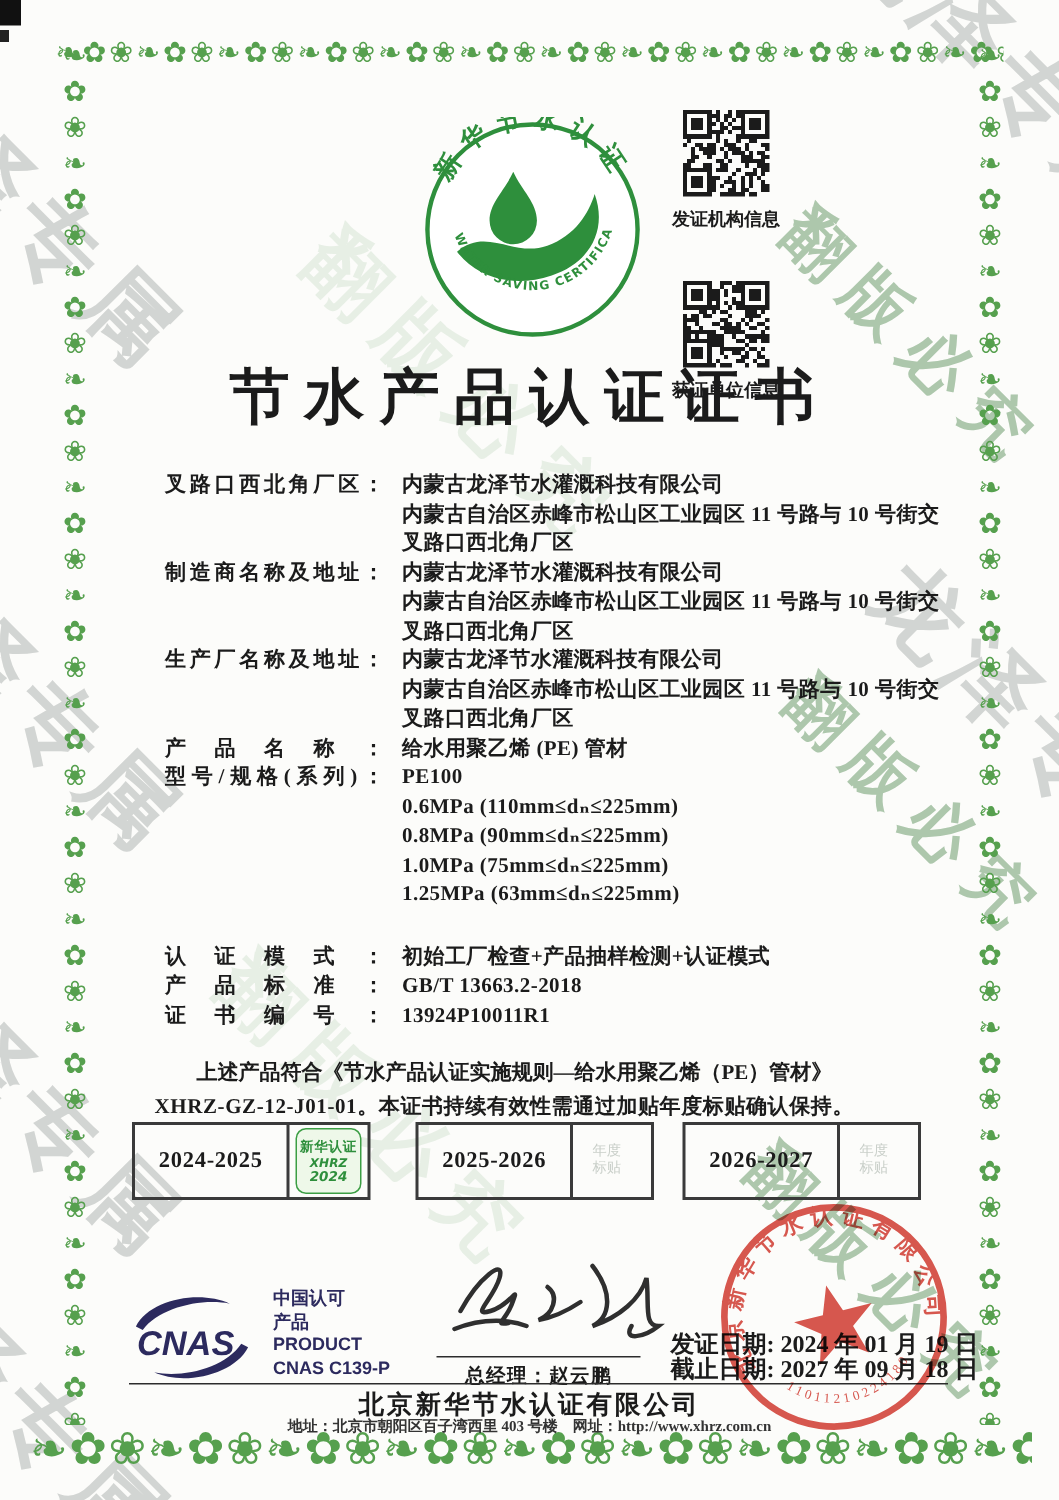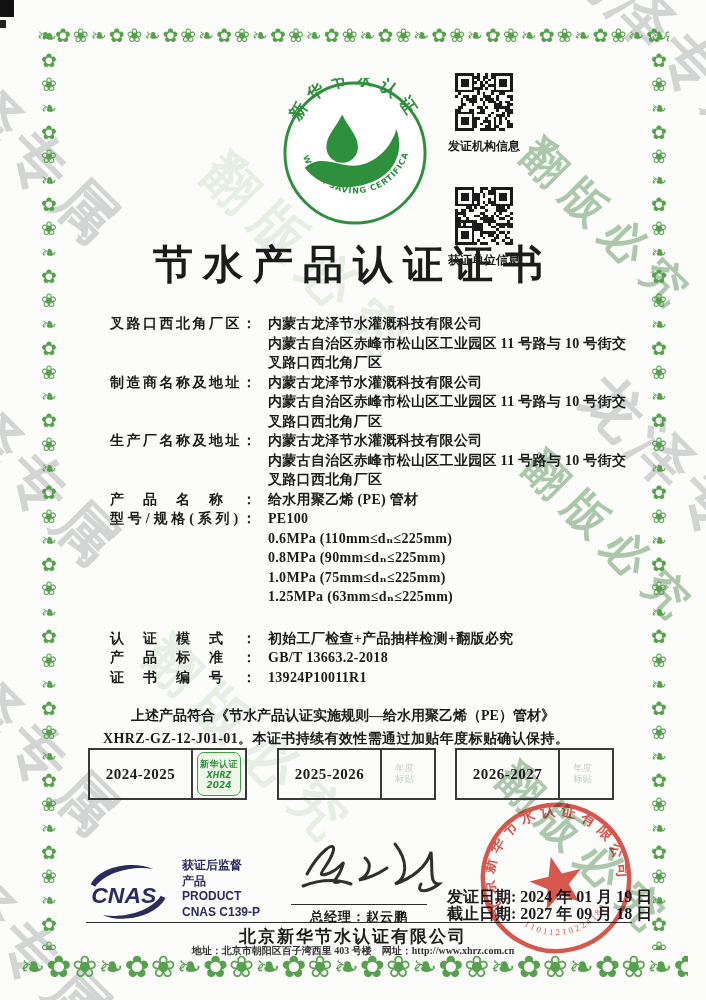--- a/index.html
+++ b/index.html
@@ -654,21 +654,21 @@
         <div class="vline">PE100</div>
         <div class="vline">0.6MPa (110mm≤dₙ≤225mm)</div>
         <div class="vline">0.8MPa (90mm≤dₙ≤225mm)</div>
         <div class="vline">1.0MPa (75mm≤dₙ≤225mm)</div>
         <div class="vline">1.25MPa (63mm≤dₙ≤225mm)</div>
       </div>
     </div>
     <div class="frow mt6">
       <div class="flabel">认证模式：</div>
       <div class="fvals">
-          <div class="vline">初始工厂检查+产品抽样检测+翻版必究</div>
+          <div class="vline">初始工厂检查+产品抽样检测+认证模式</div>
         </div>
     </div>
     <div class="frow">
       <div class="flabel">产品标准：</div>
       <div class="fvals">
           <div class="vline">GB/T 13663.2-2018</div>
         </div>
     </div>
     <div class="frow">
       <div class="flabel">证书编号：</div>
@@ -707,21 +707,21 @@
         </div>
     </div>
   </div>
 
   <svg class="cnas-svg" viewBox="0 0 110 80">
     <path d="M6,30 C18,6 62,-2 88,10 C62,5 26,14 12,33 Z" fill="#2c2a5e"></path>
     <path d="M104,48 C92,72 48,82 22,70 C48,75 84,66 98,45 Z" fill="#2c2a5e"></path>
     <text x="7" y="55" font-size="30" font-weight="bold" font-style="italic" font-family="Liberation Sans,DejaVu Sans,sans-serif" fill="#2c2a5e">CNAS</text>
   </svg>
   <div class="cnas-text">
-    <div>获证后监督</div>
+    <div>中国认可</div>
     <div>产品</div>
     <div>PRODUCT</div>
     <div>CNAS C139-P</div>
   </div>
 
   <svg class="sig-svg" viewBox="0 0 160 80" fill="none" stroke="#2f2f2f" stroke-width="3" stroke-linecap="round">
     <path d="M14,52 C26,30 44,16 40,30 C36,44 20,56 34,52 C48,48 54,32 48,48 C44,58 36,62 46,60"></path>
     <path d="M10,64 C30,56 48,58 58,62"></path>
     <path d="M72,36 C80,42 76,54 66,58 C78,56 88,50 94,46"></path>
     <path d="M102,22 C116,40 114,56 102,62 C120,56 134,44 138,30 C140,48 136,62 146,62 C136,70 122,72 128,62"></path>

